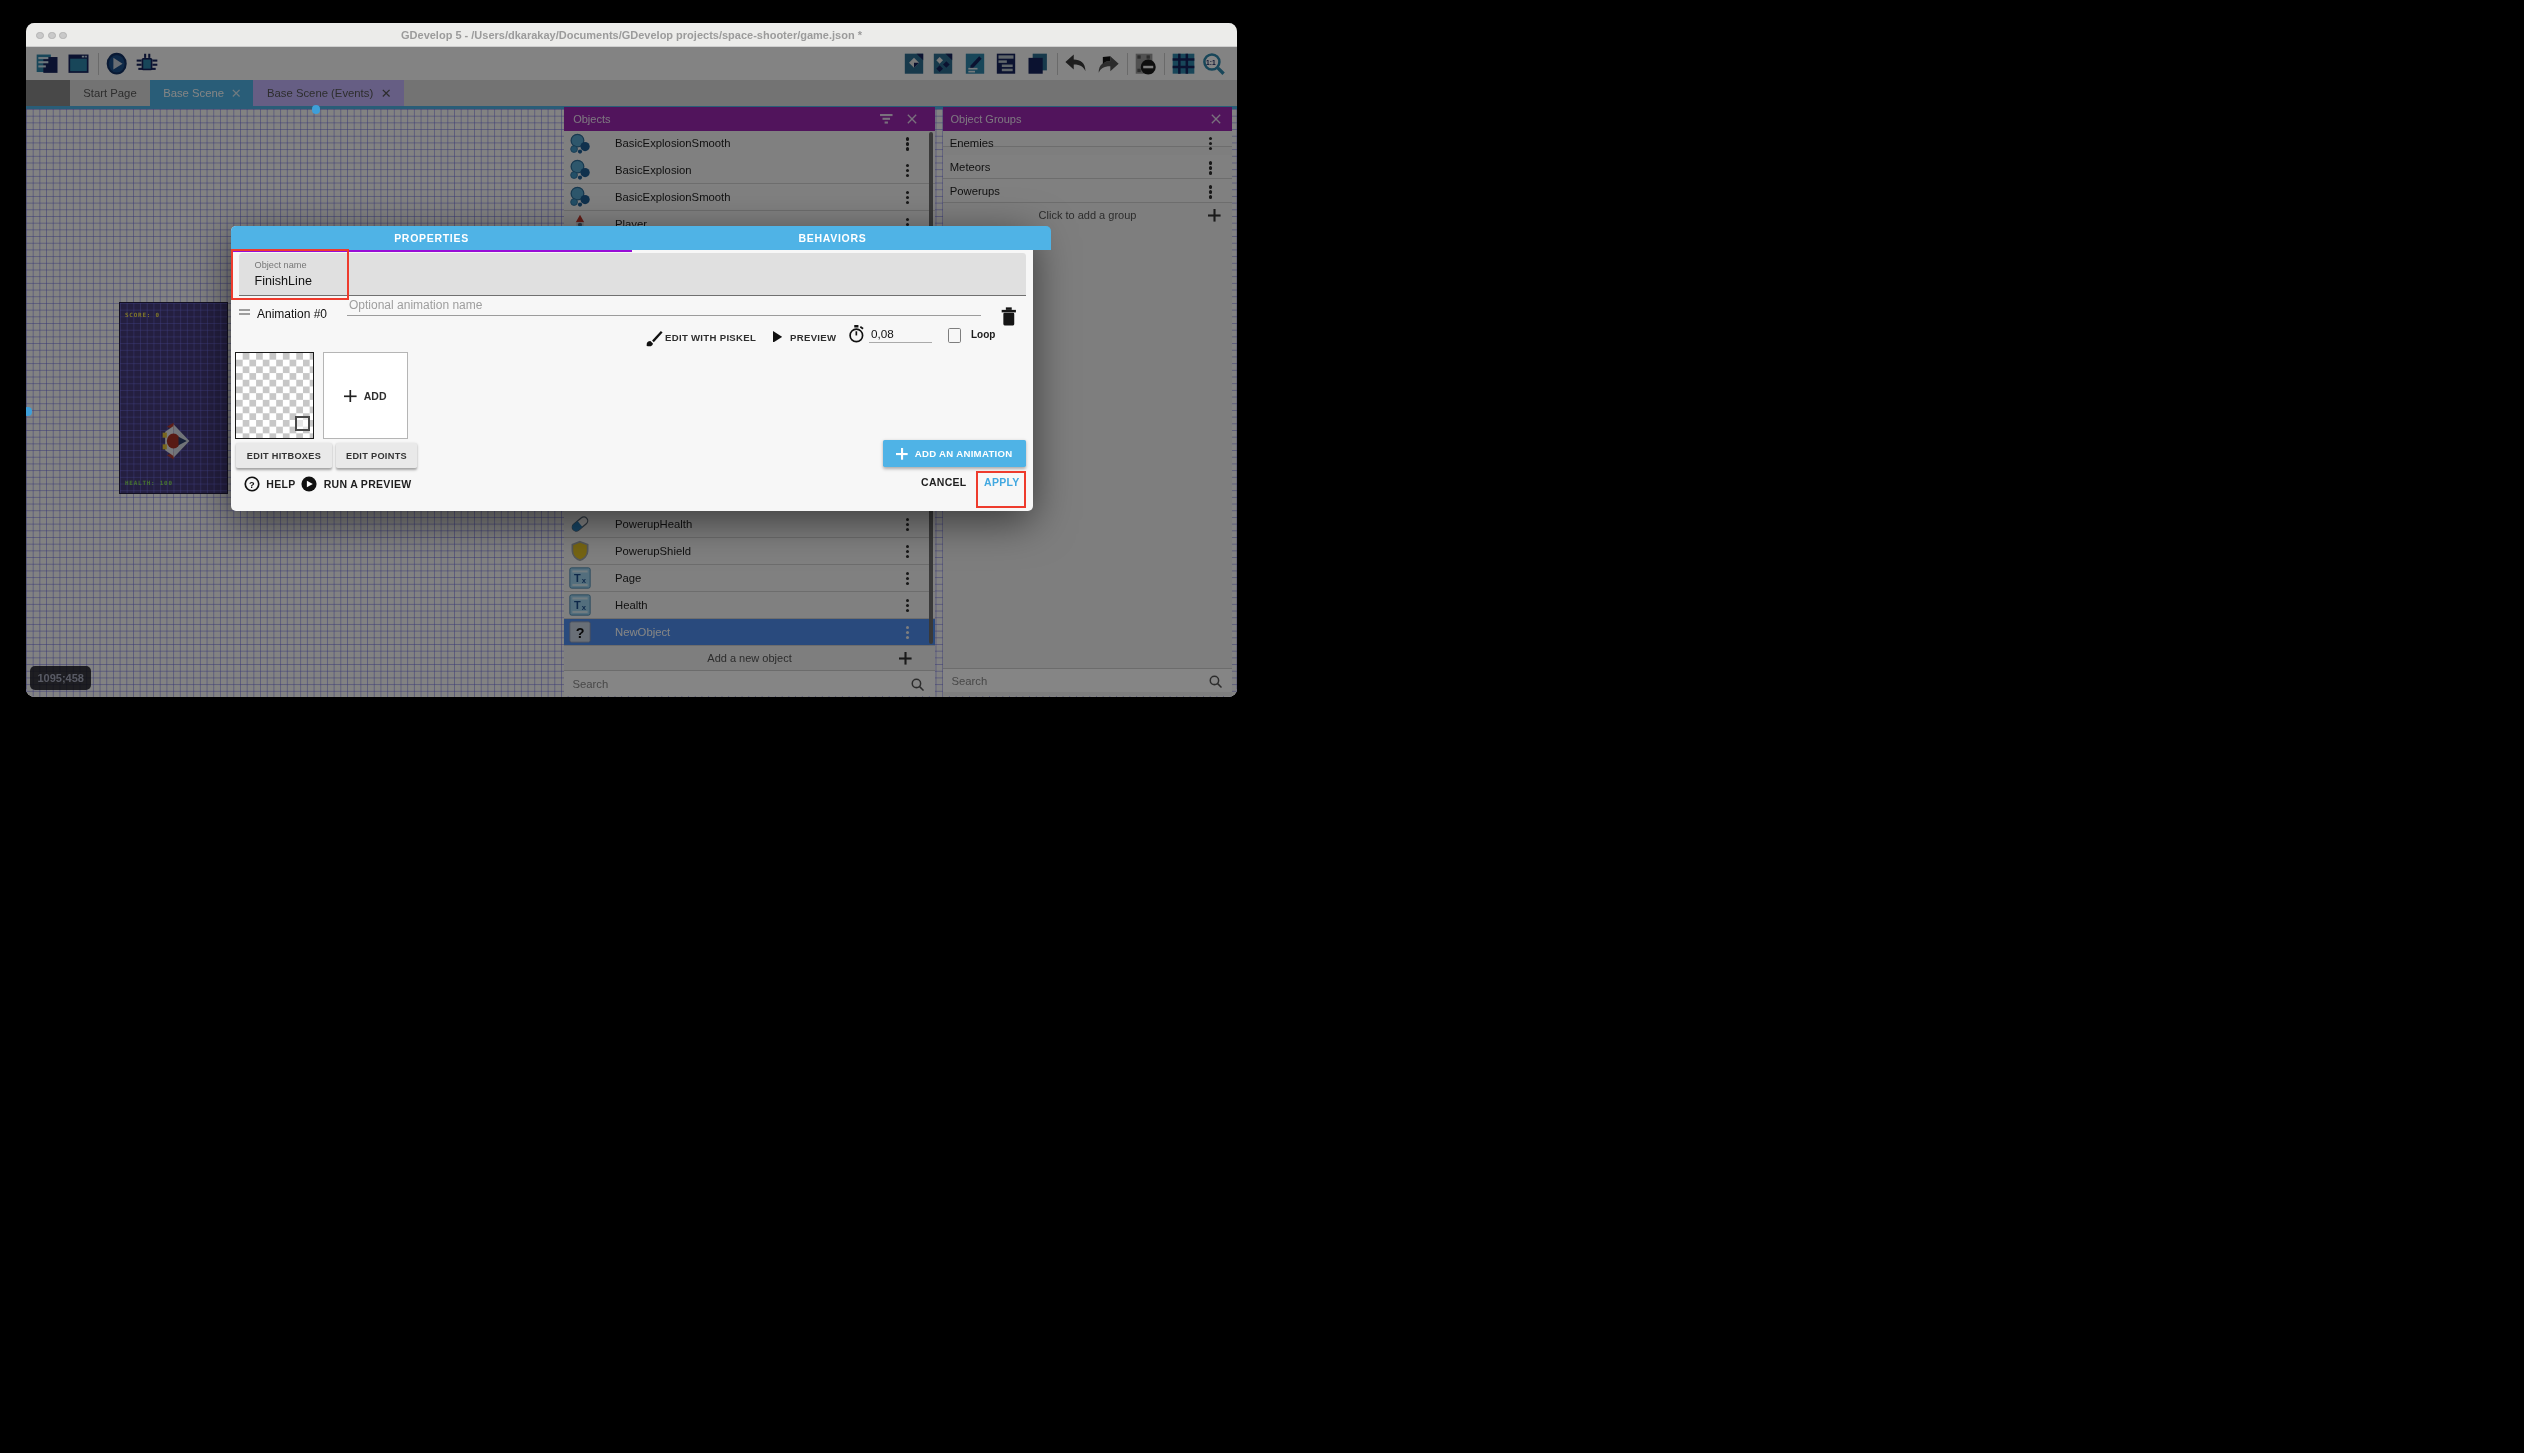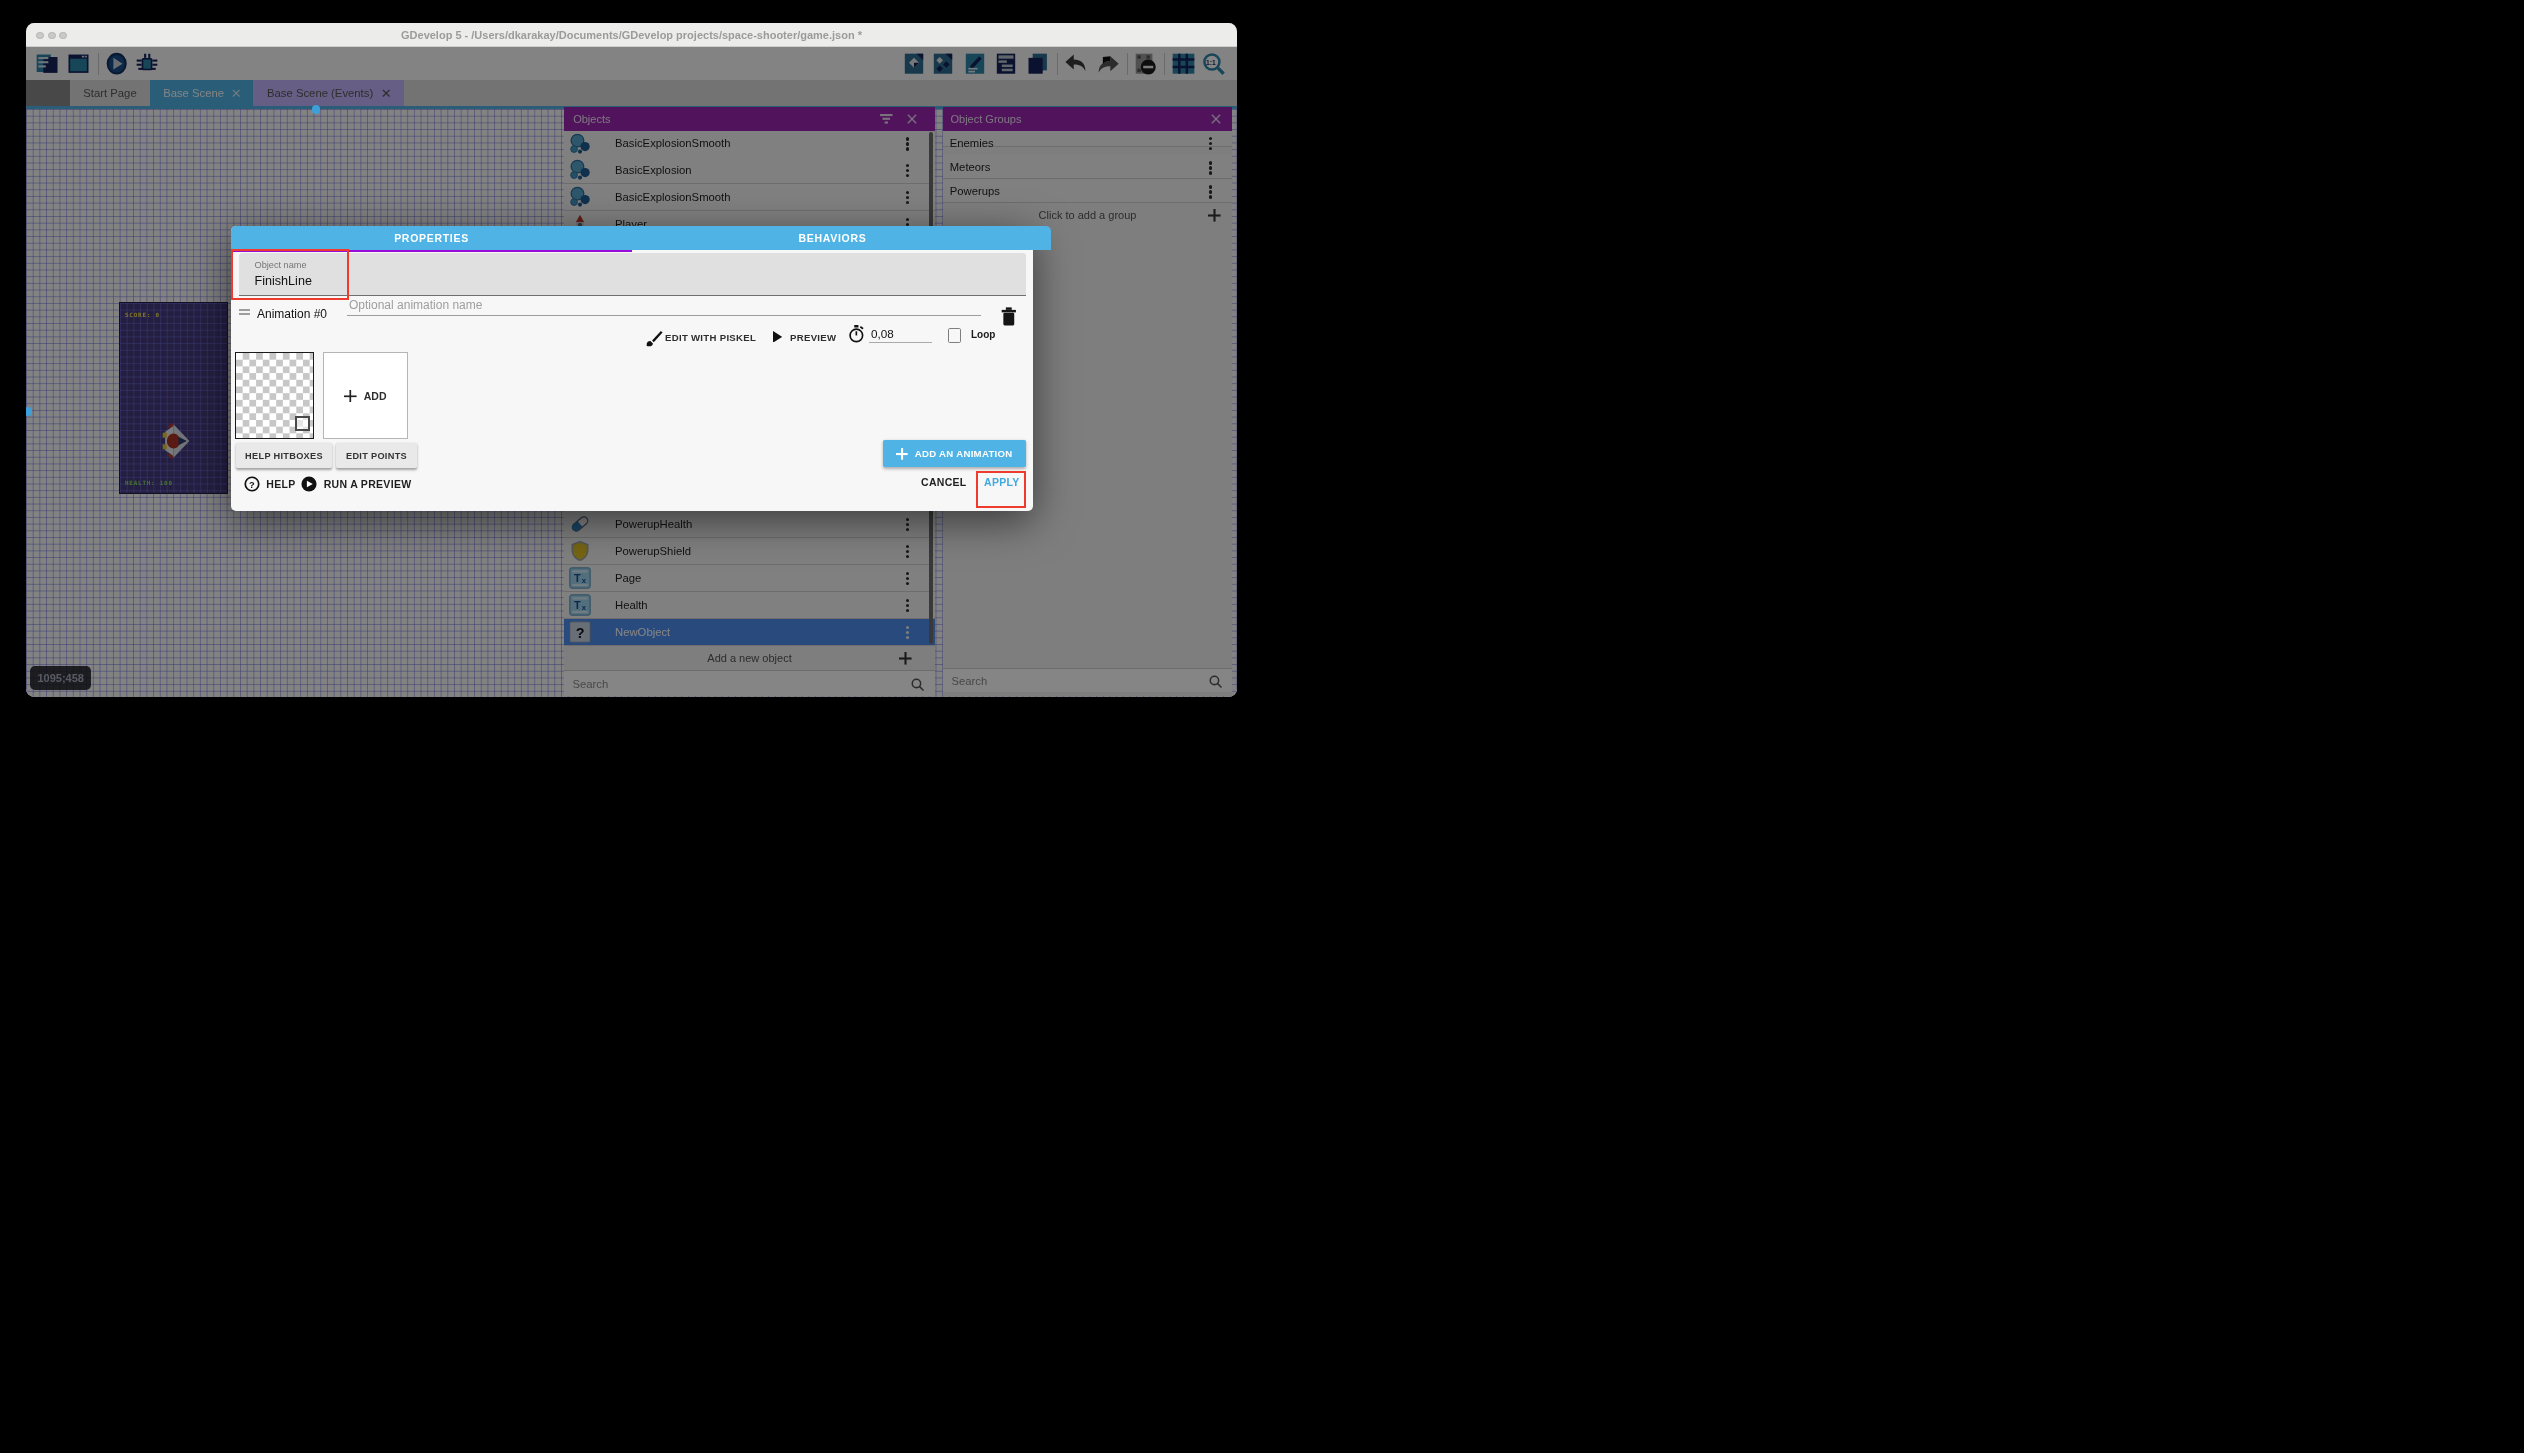--- a/index.html
+++ b/index.html
@@ -489,21 +489,21 @@
           <span id="checkersq"></span>
         </div>
         <div id="addframe">
           <svg width="12.6" height="12.6" viewBox="0 0 15 15">
               <rect x="6.5" y="0" width="2" height="15" fill="#222"></rect>
               <rect x="0" y="6.5" width="15" height="2" fill="#222"></rect>
             </svg>
           <span>ADD</span>
         </div>
 
-        <div class="greybtn" style="left:5px;width:96px">HELP HITBOXES</div>
+        <div class="greybtn" style="left:5px;width:96px">EDIT HITBOXES</div>
         <div class="greybtn" style="left:105px;width:81px">EDIT POINTS</div>
         <div id="addanim">
           <svg width="11.7" height="11.7" viewBox="0 0 14 14">
               <rect x="6" y="0" width="2.5" height="14" fill="#FFF"></rect>
               <rect x="0" y="6" width="14" height="2.5" fill="#FFF"></rect>
             </svg>
           <span>ADD AN ANIMATION</span>
         </div>
 
         <div class="footitem" style="left:12.6px">

